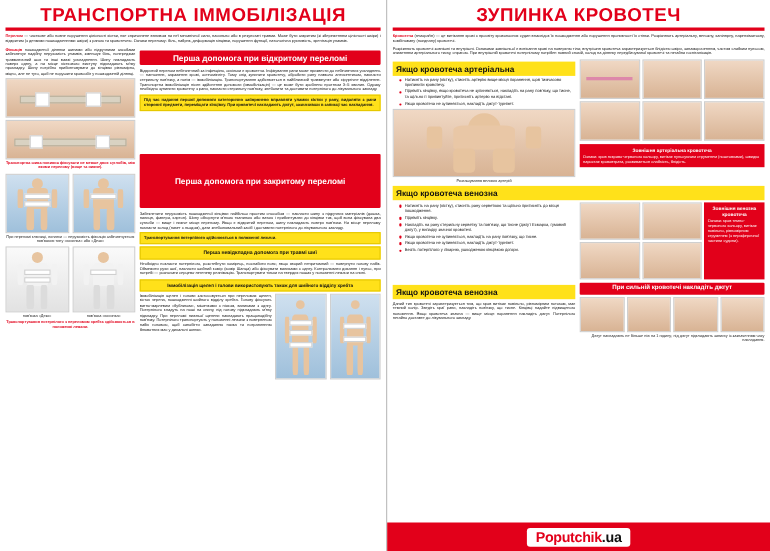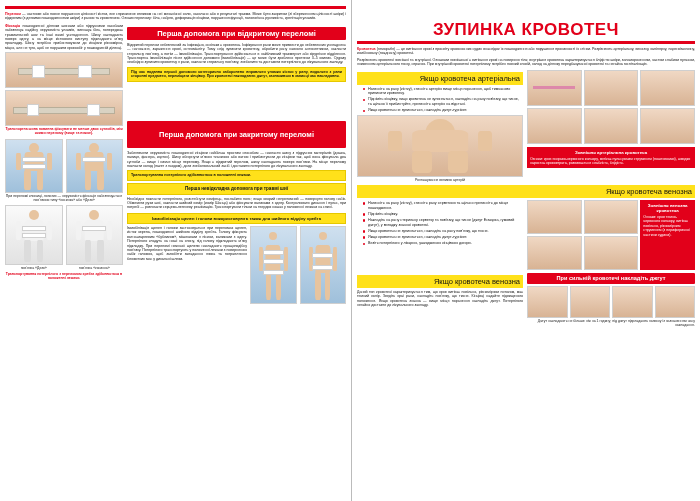--- a/index.html
+++ b/index.html
@@ -4,42 +4,42 @@
 <style>
   html,body{margin:0;padding:0;background:#ffffff;}
   body{
     width:700px;height:501px;overflow:hidden;
     font-family:"Liberation Sans", sans-serif;
     color:#111;
   }
   .poster{position:relative;width:700px;height:501px;background:#fff;box-sizing:border-box;}
   .panel{position:absolute;top:0;height:501px;box-sizing:border-box;}
   .left{left:0;width:352px;border-right:1px solid #bbb;padding:4px 5px;}
-  .right{left:352px;width:348px;padding:20px 5px;}
+  .right{left:352px;width:348px;padding:4px 5px;}
 
   .title{
     text-align:center;color:#e2001a;font-weight:bold;letter-spacing:.5px;
     font-size:17px;line-height:19px;
   }
   .title-rule{height:3px;background:#e2001a;margin:2px 0 3px 0;}
 
   .tiny{font-size:3.6px;line-height:4.4px;text-align:justify;}
   .tiny b{font-weight:bold;}
   .red{color:#e2001a;}
 
   .redbar{
     background:#e2001a;color:#fff;font-weight:bold;text-align:center;
     font-size:8.5px;line-height:11px;padding:3px 6px;margin:3px 0;border-radius:1px;
   }
   .yellowbar{
     background:#ffe11a;color:#111;font-weight:bold;text-align:center;
     font-size:8px;line-height:10px;padding:2px 4px;margin:2px 0;border:1px solid #e6c800;
   }
   .sectionhead{
-    background:#ffe11a;color:#111;font-weight:normal;text-align:right;
+    background:#ffe11a;color:#111;font-weight:bold;text-align:left;
     font-size:7.5px;line-height:9px;padding:2px 3px;margin:2px 0;
   }
 
   .cols{display:flex;gap:4px;}
   .col-a{width:118px;flex:0 0 118px;}
   .col-b{flex:1;}
 
   .photo{background:#e9e9e9;border:1px solid #cfcfcf;position:relative;overflow:hidden;}
   .ph-blue{background:linear-gradient(180deg,#cfe0ef,#9fc0db);}
   .ph-skin{background:linear-gradient(180deg,#f0d8c4,#d8b394);}
@@ -86,20 +86,21 @@
   .splint{position:absolute;background:#d9d2c2;border:1px solid #b8ae99;}
   .tourniquet{position:absolute;height:3px;background:#2b2b2b;left:10%;right:10%;}
 </style>
 </head>
 <body>
 
 <div class="poster">
 
   <div class="panel left">
 
+    <div class="title">ТРАНСПОРТНА ІММОБІЛІЗАЦІЯ</div>
     <div class="title-rule"></div>
 
     <div class="tiny" style="margin-bottom:3px;">
       <b class="red">Перелом</b>
       <span>— часткове або повне порушення цілісності кістки, яке спричинене впливом на неї механічної сили, насильно або в результаті травми. Може бути закритим (зі збереженням цілісності шкіри) і відкритим (з деякими пошкодженнями шкіри) з раною та кровотечею. Ознаки перелому: біль, набряк, деформація кінцівки, порушення функції, патологічна рухливість, крепітація уламків.</span>
     </div>
 
 
     <div class="cols">
 
@@ -181,21 +182,21 @@
 
         <div class="cap cap-red" style="margin-top:2px;">Транспортування потерпілого з переломом хребта здійснюється в положенні лежачи.</div>
       </div>
 
       <div class="col-b">
 
         <div class="redbar" style="font-size:7.5px;line-height:9px;padding:2px 21px;">Перша допомога при відкритому переломі</div>
         <div class="tiny">Відкритий перелом небезпечний за інфекцією, оскільки є кровотеча. Інфікування рани може призвести до небезпечних ускладнень — нагноєння, зараження крові, остеомієліту. Тому слід зупинити кровотечу, обробити рану навколо антисептиком, накласти стерильну пов'язку, а потім — іммобілізацію. Транспортування здійснюється в найближчий травмпункт або хірургічне відділення. Транспортна іммобілізація після здійснення допомоги (іммобілізація) — це може бути зроблено протягом 3–5 хвилин. Одразу необхідно зупинити кровотечу з рани, накласти стерильну пов'язку, знеболити та доставити потерпілого до лікувального закладу.</div>
         <div class="yellowbar" style="text-align:justify;font-size:3.7px;line-height:4.5px;padding:2px 3px;">Під час надання першої допомоги категорично заборонено вправляти уламки кістки у рану, видаляти з рани сторонні предмети, переміщати кінцівку. При кровотечі накладають джгут, зазначивши в записці час накладання.</div>
 
-        <div class="redbar" style="font-size:7.5px;line-height:9px;padding:9px 4px;margin-top:39px;">Перша допомога при закритому переломі</div>
+        <div class="redbar" style="font-size:7.5px;line-height:9px;padding:20px 4px;margin-top:39px;">Перша допомога при закритому переломі</div>
         <div class="tiny">Забезпечити нерухомість пошкодженої кінцівки найбільш простим способом — накласти шину з підручних матеріалів (дошка, палиця, фанера, картон). Шину обгорнути м'якою тканиною або ватою і прибинтувати до кінцівки так, щоб вона фіксувала два суглоби — вище і нижче місця перелому. Якщо є відкритий перелом, шину накладають поверх пов'язки. На місце перелому покласти холод (пакет з льодом), дати знеболювальний засіб і доставити потерпілого до лікувального закладу.</div>
         <div class="yellowbar" style="text-align:justify;font-size:3.7px;line-height:4.5px;padding:2px 3px;">Транспортування потерпілого здійснюється в положенні лежачи.</div>
 
         <div class="yellowbar" style="font-size:4.6px;line-height:5.6px;">Перша невідкладна допомога при травмі шиї</div>
         <div class="tiny">Необхідно покласти потерпілого, розстебнути комірець, послабити пояс; якщо хворий непритомний — повернути голову набік. Обмежити рухи шиї, накласти шийний комір (комір Шанца) або фіксувати валиками з одягу. Контролювати дихання і пульс, при потребі — розпочати серцево-легеневу реанімацію. Транспортувати тільки на твердих ношах у положенні лежачи на спині.</div>
 
         <div class="yellowbar" style="font-size:4.2px;line-height:5.2px;margin-top:3px;">Іммобілізація щелеп і голови використовують також для шийного відділу хребта</div>
 
         <div style="display:flex;gap:3px;margin-top:2px;">
           <div class="tiny" style="flex:1;">Іммобілізація щелеп і голови застосовується при переломах щелеп, кісток черепа, пошкодженні шийного відділу хребта. Голову фіксують ватно-марлевим «бубликом», мішечками з піском, валиками з одягу. Потерпілого кладуть на ноші на спину, під голову підкладають м'яку підкладку. При переломі нижньої щелепи накладають пращоподібну пов'язку. Потерпілого транспортують у положенні лежачи з поверненою набік головою, щоб запобігти западанню язика та потраплянню блювотних мас у дихальні шляхи.</div>
@@ -320,14 +321,19 @@
           <div class="photo ph-skin" style="height:30px;"></div>
           <div class="photo ph-skin" style="height:30px;"></div>
           <div class="photo ph-skin" style="height:30px;"></div>
           <div class="photo ph-skin" style="height:30px;"></div>
         </div>
         <div class="cap" style="text-align:right;">Джгут накладають не більше ніж на 1 годину; під джгут підкладають записку із зазначенням часу накладання.</div>
       </div>
     </div>
   </div>
 
+  <div class="brandbar">
+    <div class="brand">
+      <span>Poputchik</span><span class="ua">.ua</span>
+    </div>
+  </div>
 
 </div>
 
 </body></html>

